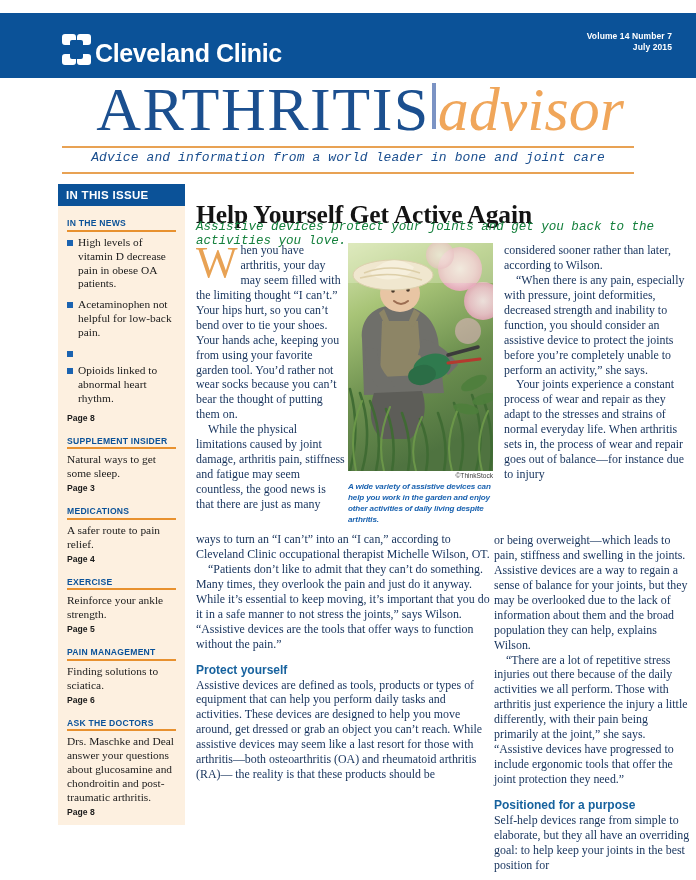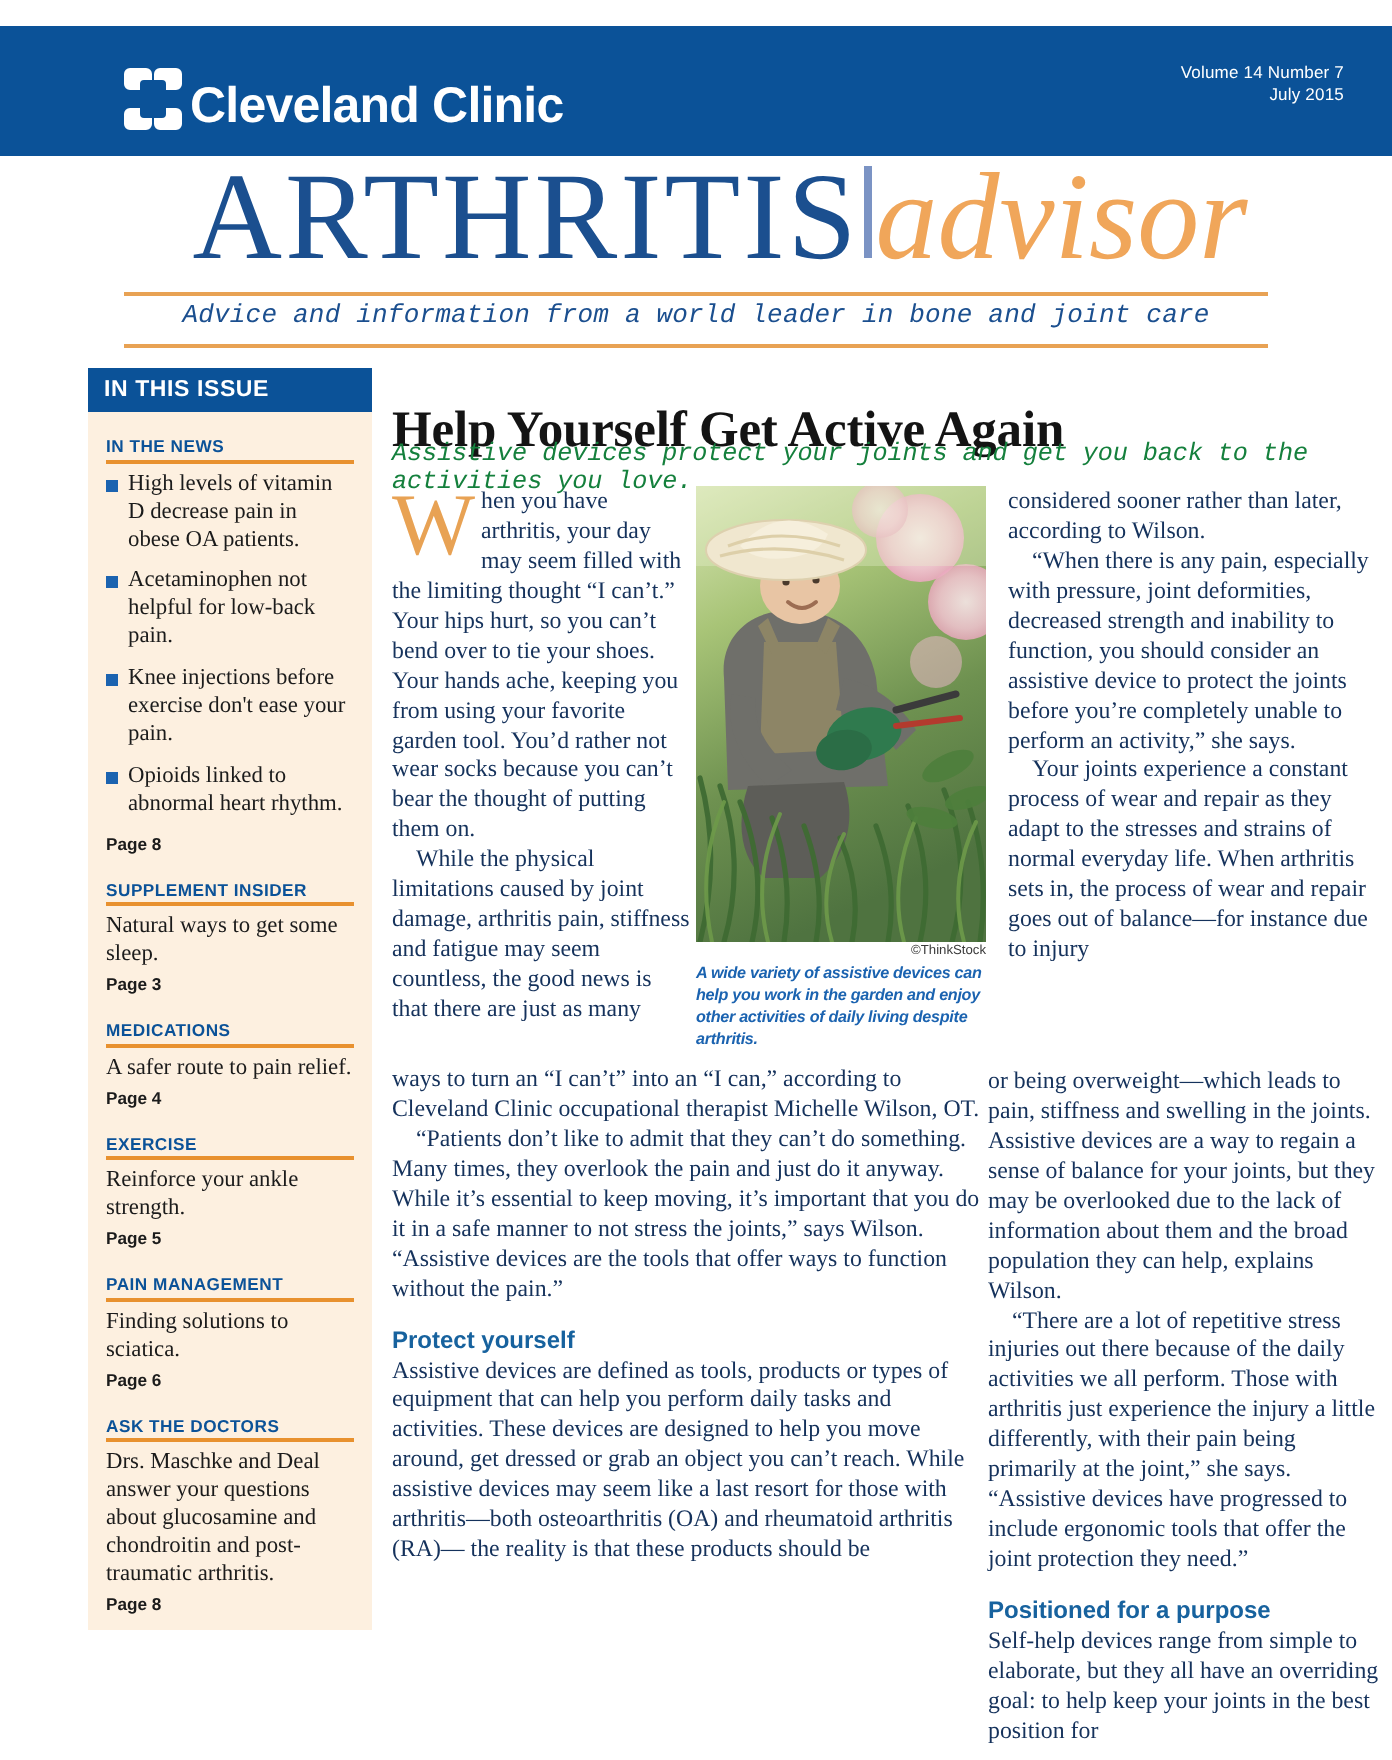--- a/index.html
+++ b/index.html
@@ -20,21 +20,21 @@
   }
   .logo-wrap{position:absolute;left:60px;top:13px;display:flex;align-items:flex-end;gap:2px;height:53px;}
   .cc-logo{width:33px;height:33px;position:relative;display:block;}
   .logo-text{
     color:#fff;font-family:"Liberation Sans",sans-serif;font-weight:bold;
     font-size:25px;letter-spacing:-0.4px;line-height:1;
   }
   .vol{
     position:absolute;right:24px;top:31px;text-align:right;
     color:#ffffff;font-family:"Liberation Sans",sans-serif;
-    font-weight:normal;font-size:8.5px;line-height:1.35;letter-spacing:0.1px;
+    font-weight:bold;font-size:8.5px;line-height:1.35;letter-spacing:0.1px;
   }
 
   .masthead{
     position:absolute;left:12px;top:78px;width:696px;height:62px;
     text-align:center;white-space:nowrap;
   }
   .mh-arth{
     font-family:"Liberation Serif",serif;
     font-size:62px;line-height:62px;color:#1b4f8f;
     letter-spacing:1.5px;vertical-align:middle;
@@ -52,21 +52,21 @@
   .rule-top{position:absolute;left:62px;top:146px;width:572px;height:1.5px;background:#e8a254;}
   .rule-bot{position:absolute;left:62px;top:172px;width:572px;height:1.5px;background:#e8a254;}
   .tagline{
     position:absolute;left:0;top:150px;width:696px;text-align:center;
     font-family:Liberation Mono, monospace;font-style:italic;
     font-size:13px;color:#1b4f8f;letter-spacing:0.1px;
   }
 
   
   .sidebar{
-    position:absolute;left:44px;top:184px;width:142px;
+    position:absolute;left:58px;top:184px;width:127px;
     background:#fdf0e0;
     padding-bottom:8px;
   }
   .sb-head{
     background:#0b5298;color:#fff;
     font-family:"Liberation Sans",sans-serif;font-weight:bold;
     font-size:11.5px;letter-spacing:0.3px;
     padding:5px 0 5px 8px;
   }
   .sb-body{padding:0 9px;}
@@ -186,21 +186,20 @@
         <div class="sb-li">
             <span class="sb-bullet"></span>
             <span>High levels of vitamin D decrease pain in obese OA patients.</span>
           </div>
         <div class="sb-li">
             <span class="sb-bullet"></span>
             <span>Acetaminophen not helpful for low-back pain.</span>
           </div>
         <div class="sb-li">
             <span class="sb-bullet"></span>
-            <span>Knee injections before exercise don't ease your pain.</span>
           </div>
         <div class="sb-li">
             <span class="sb-bullet"></span>
             <span>Opioids linked to abnormal heart rhythm.</span>
           </div>
         <div class="sb-page">Page 8</div>
       </div>
 
       <div>
         <div class="sb-sect">SUPPLEMENT INSIDER</div>

